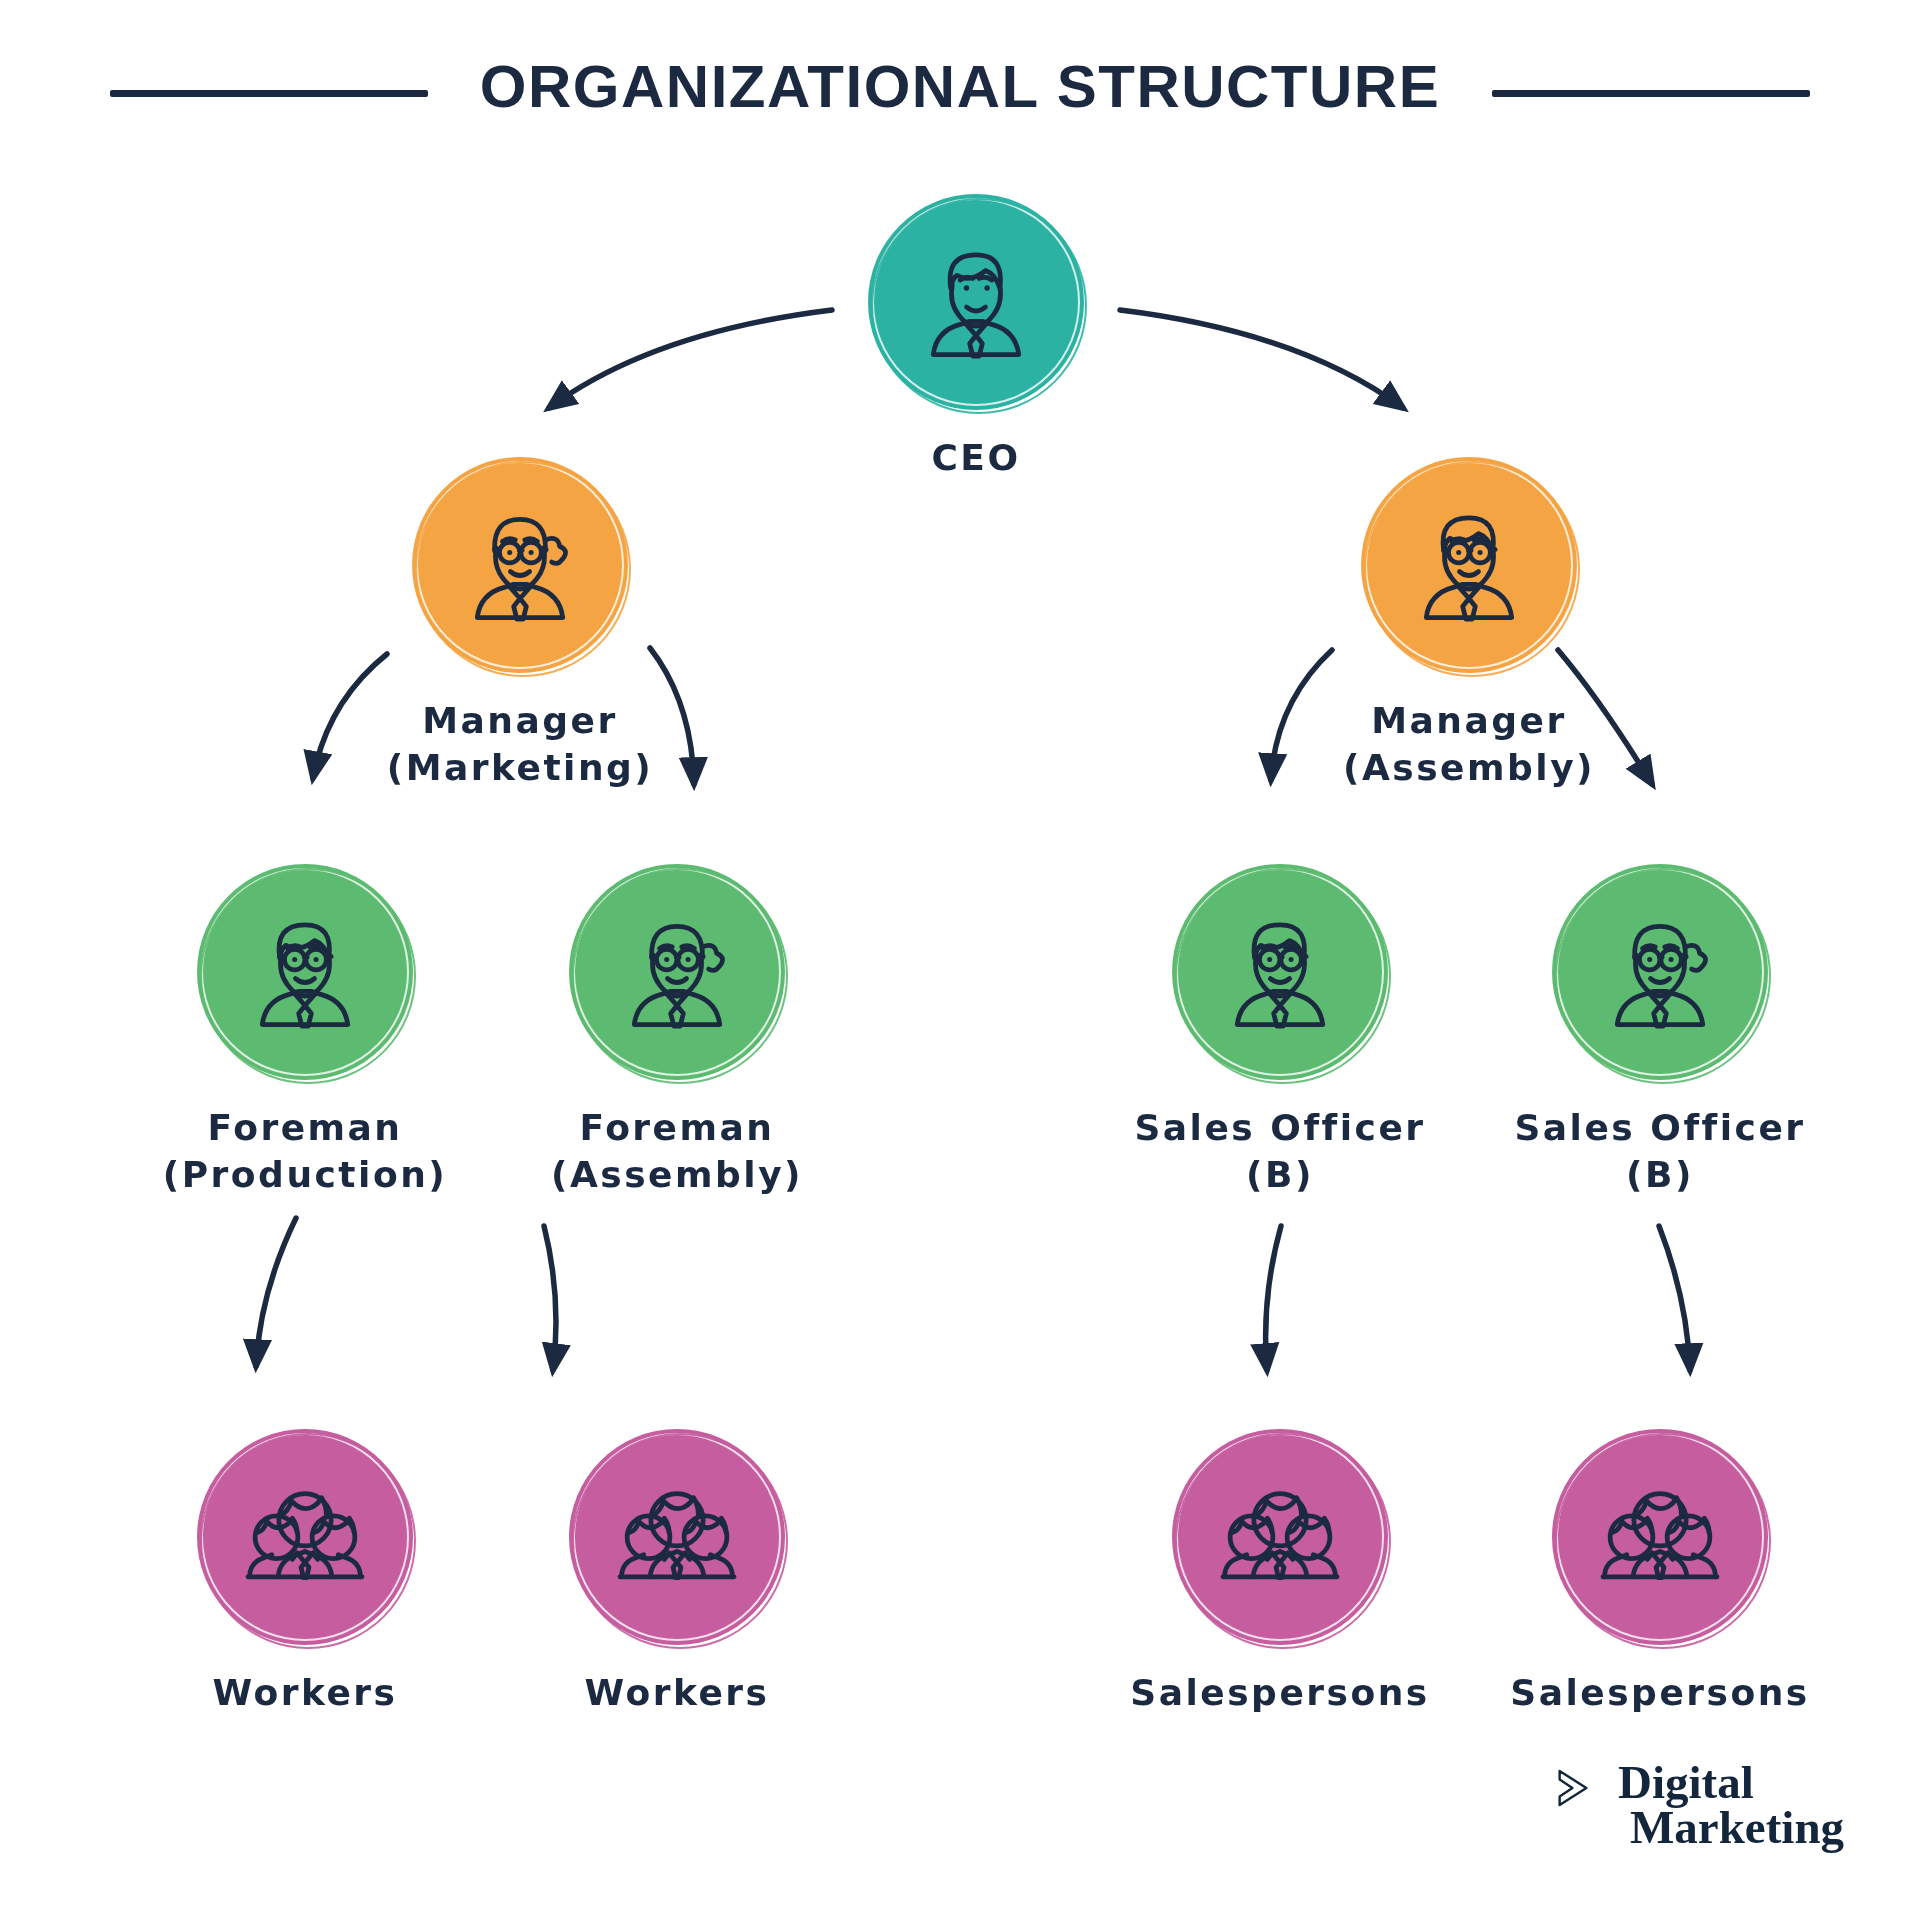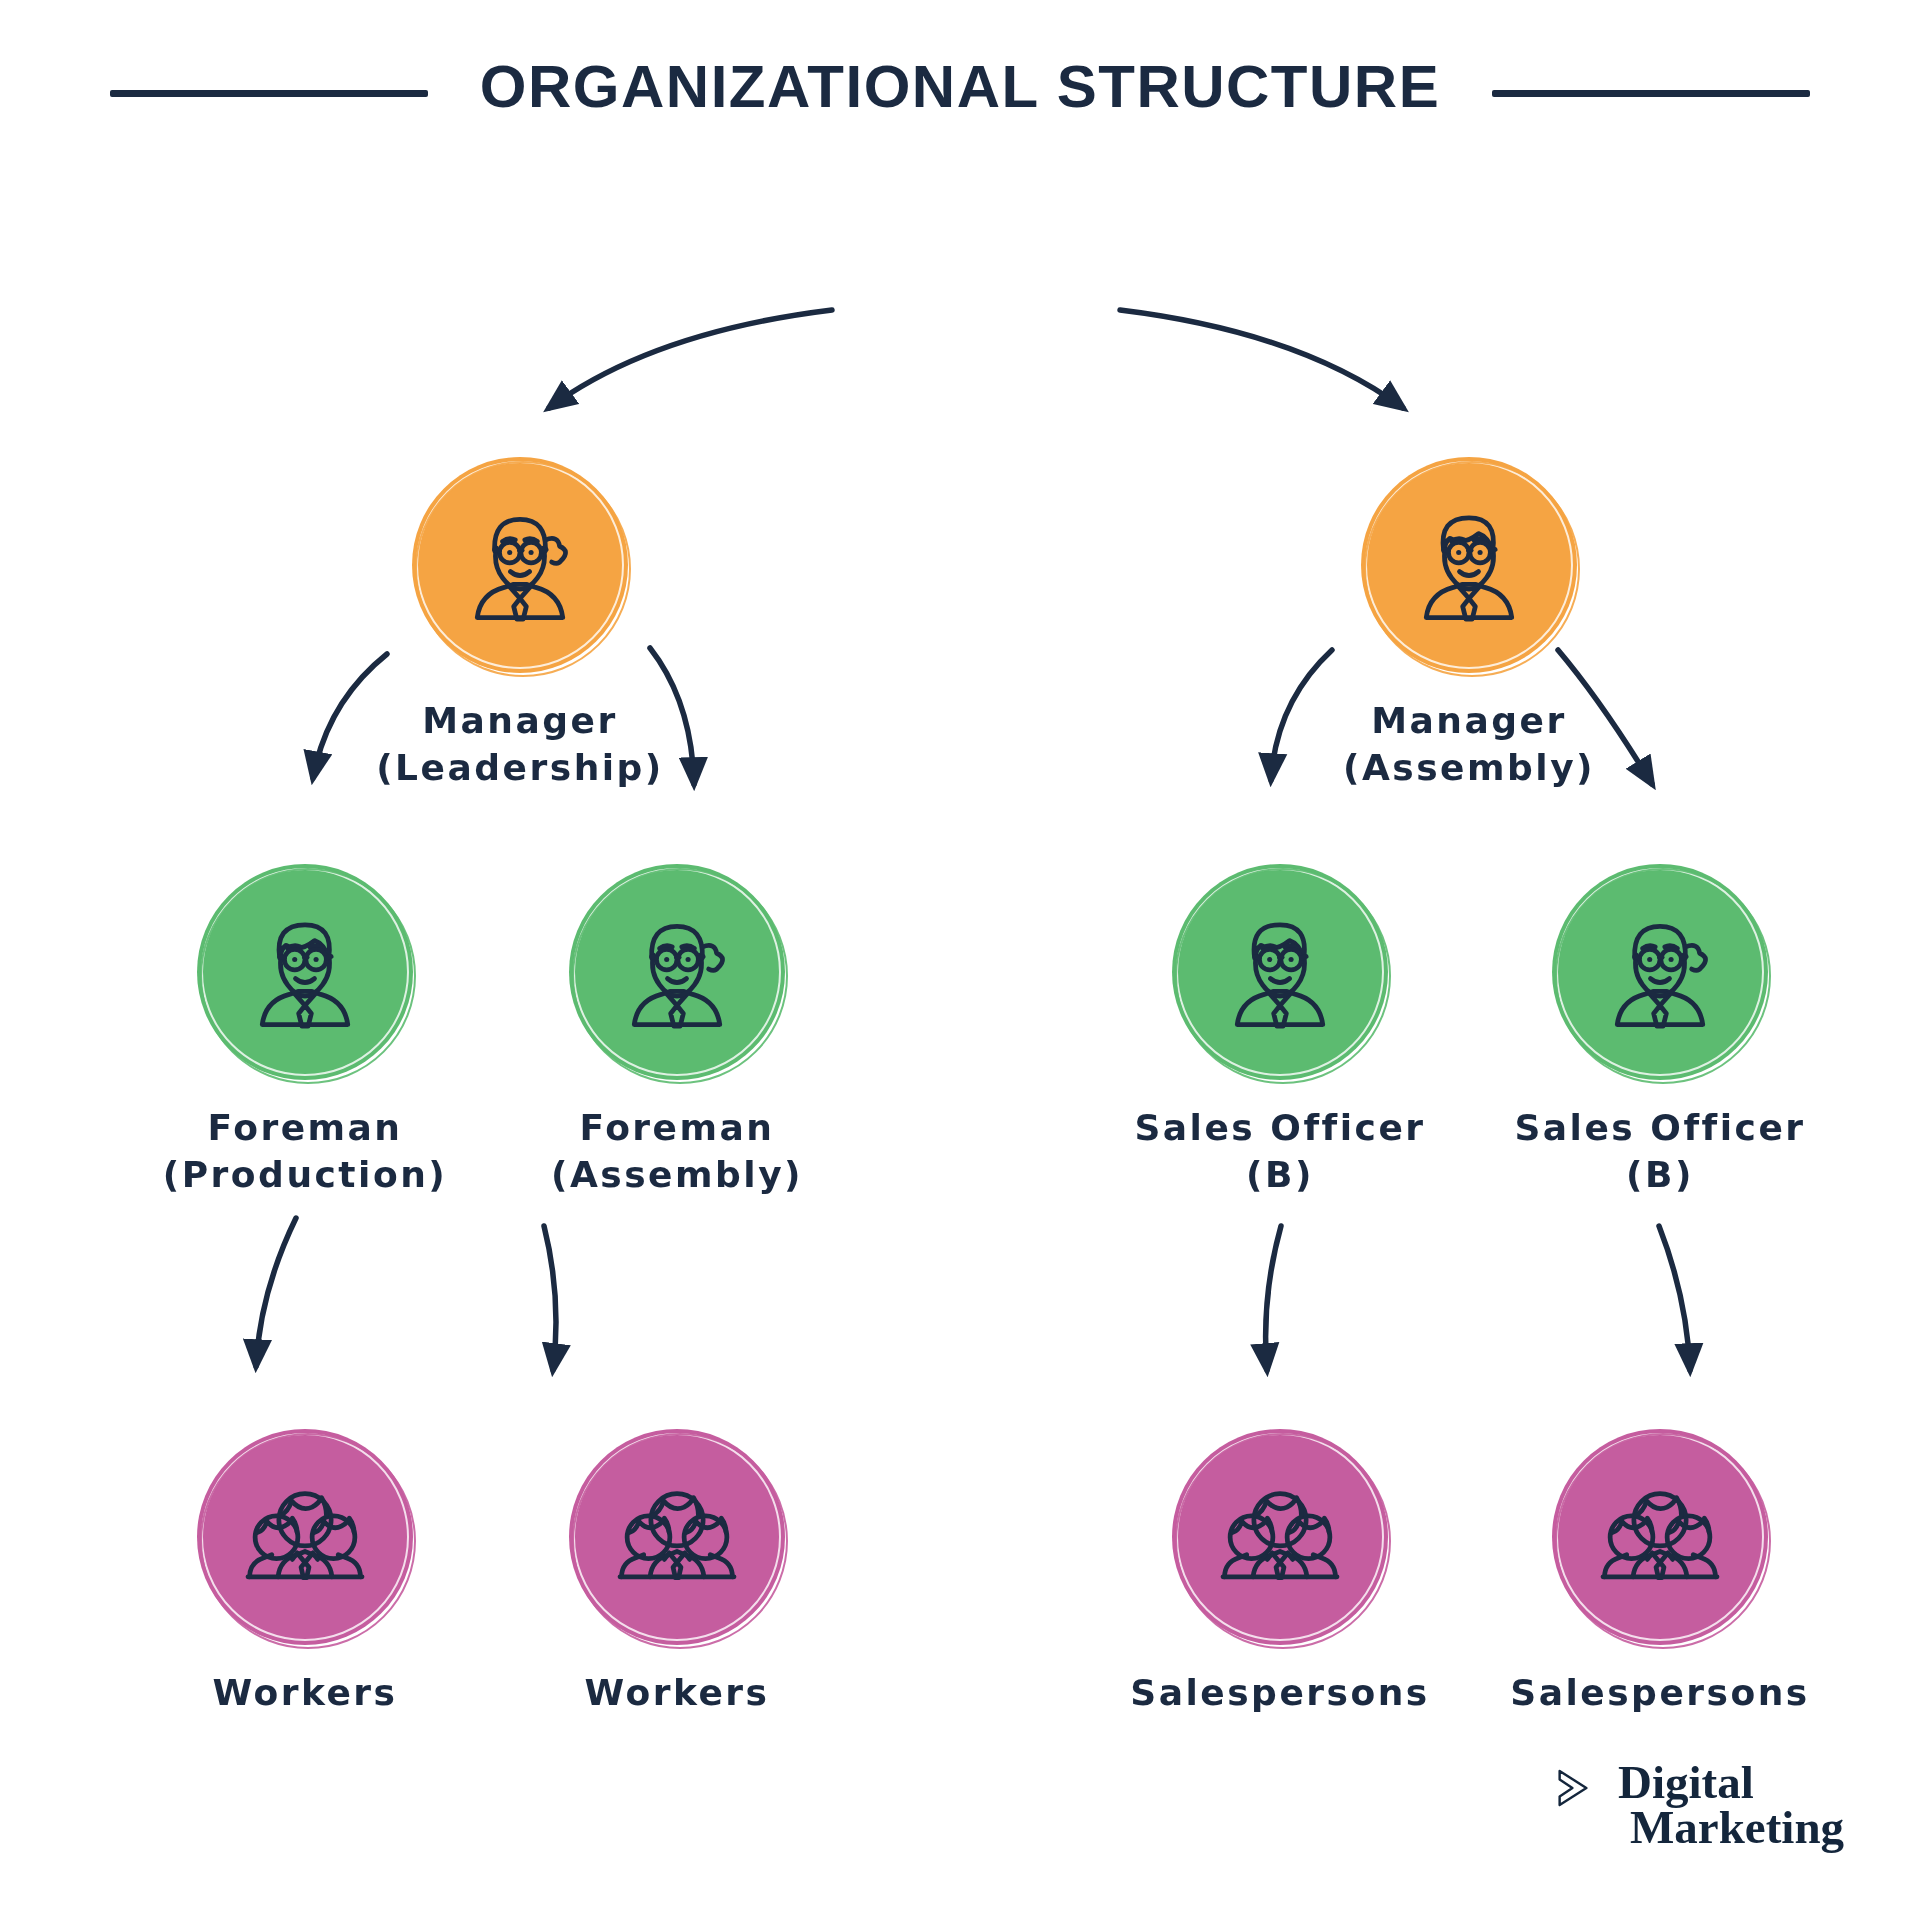--- a/index.html
+++ b/index.html
@@ -128,30 +128,41 @@
       <path d="M 650 648 Q 692 702 694 784" marker-end="url(#ah)"></path>
       <path d="M 1332 650 Q 1276 702 1271 780" marker-end="url(#ah)"></path>
       <path d="M 1558 650 Q 1602 702 1652 784" marker-end="url(#ah)"></path>
       <path d="M 296 1218 Q 260 1292 256 1366" marker-end="url(#ah)"></path>
       <path d="M 544 1226 Q 562 1298 553 1370" marker-end="url(#ah)"></path>
       <path d="M 1281 1226 Q 1261 1298 1267 1370" marker-end="url(#ah)"></path>
       <path d="M 1659 1226 Q 1687 1298 1690 1370" marker-end="url(#ah)"></path>
     </g>
   </svg>
 
+  <div class="node" style="left:806px;top:194px">
+    <div class="circle" style="background: rgb(43, 178, 162); color: rgb(43, 178, 162);">
+      <svg class="person-icon" viewBox="0 0 96 96">
+          <use href="#sym-man"></use>
+        </svg>
+    </div>
+    <div class="label">
+      <span>CEO</span>
+        <span></span>
+    </div>
+  </div>
 
   <div class="node" style="left:350px;top:457px">
     <div class="circle" style="background: rgb(245, 164, 67); color: rgb(245, 164, 67);">
       <svg class="person-icon" viewBox="0 0 96 96">
           <use href="#sym-person-bun-glasses"></use>
         </svg>
     </div>
     <div class="label">
       <span>Manager</span>
-        <span>(Leadership)</span>
+        <span>(Marketing)</span>
     </div>
   </div>
 
   <div class="node" style="left:1299px;top:457px">
     <div class="circle" style="background: rgb(245, 164, 67); color: rgb(245, 164, 67);">
       <svg class="person-icon" viewBox="0 0 96 96">
           <use href="#sym-man-glasses"></use>
         </svg>
     </div>
     <div class="label">

